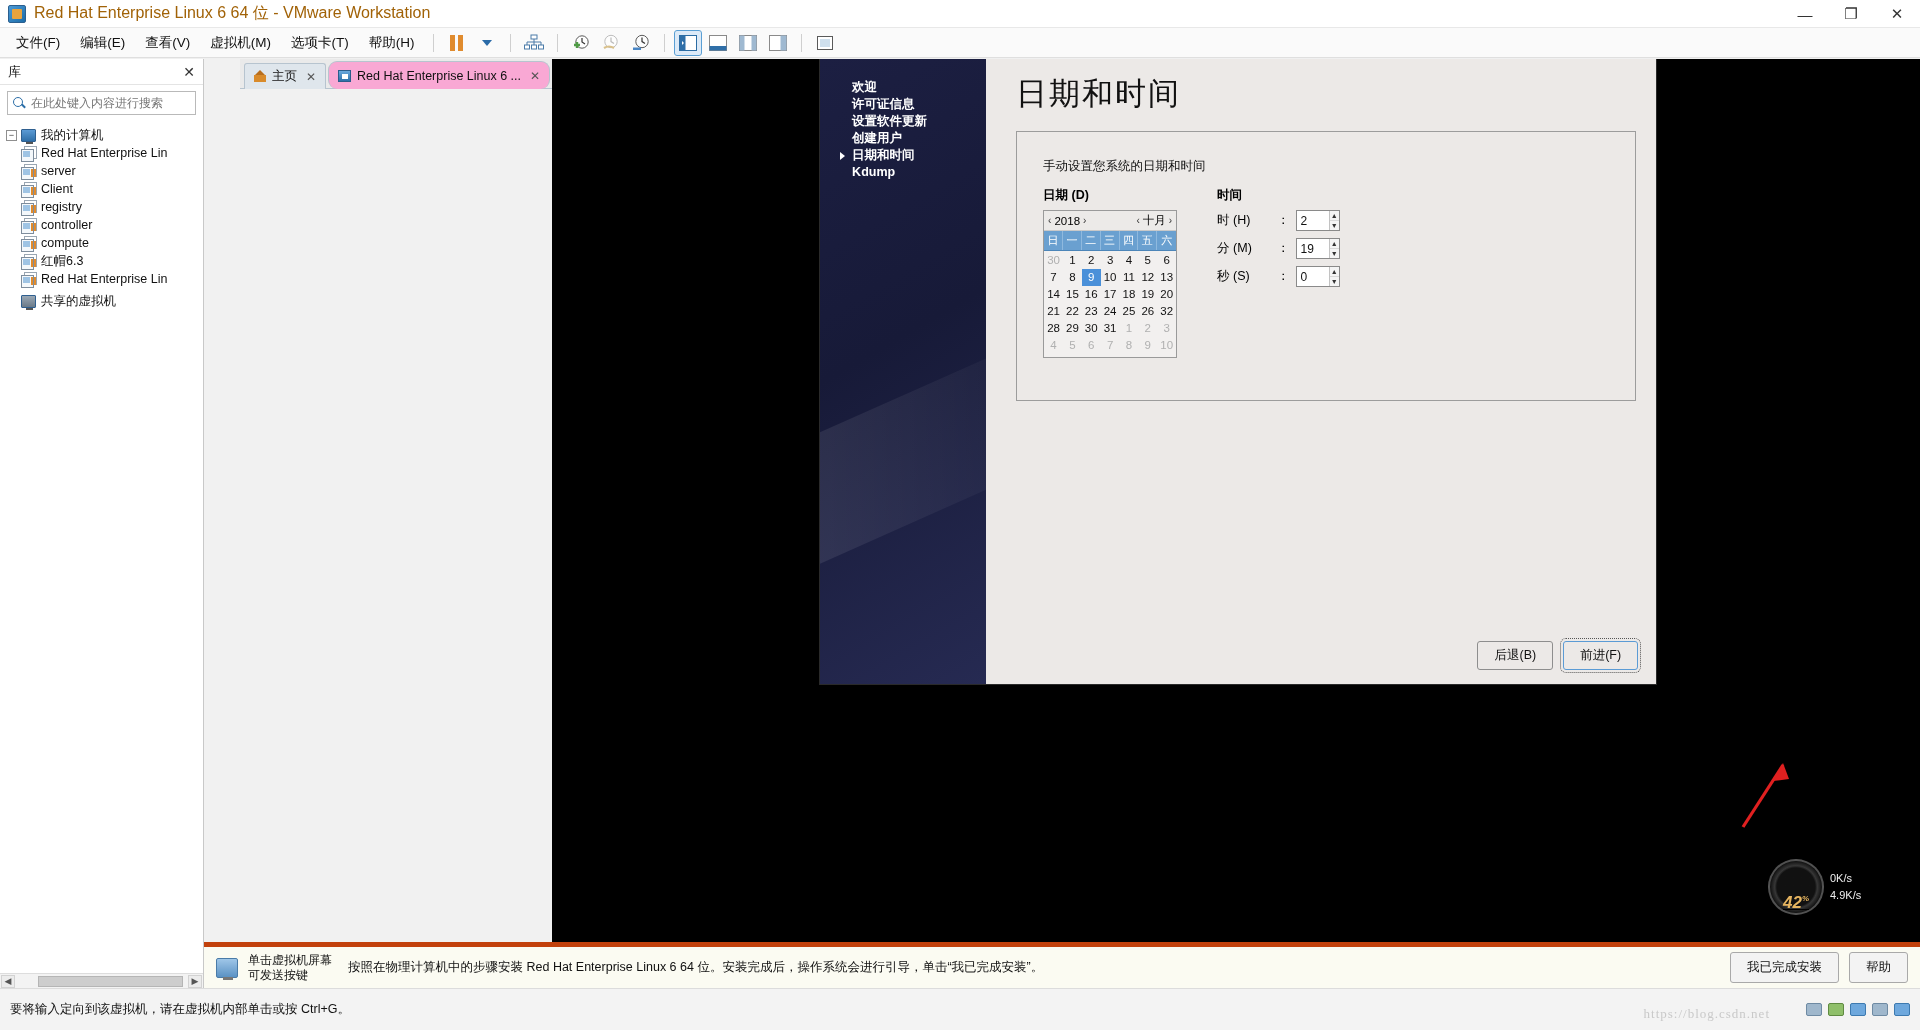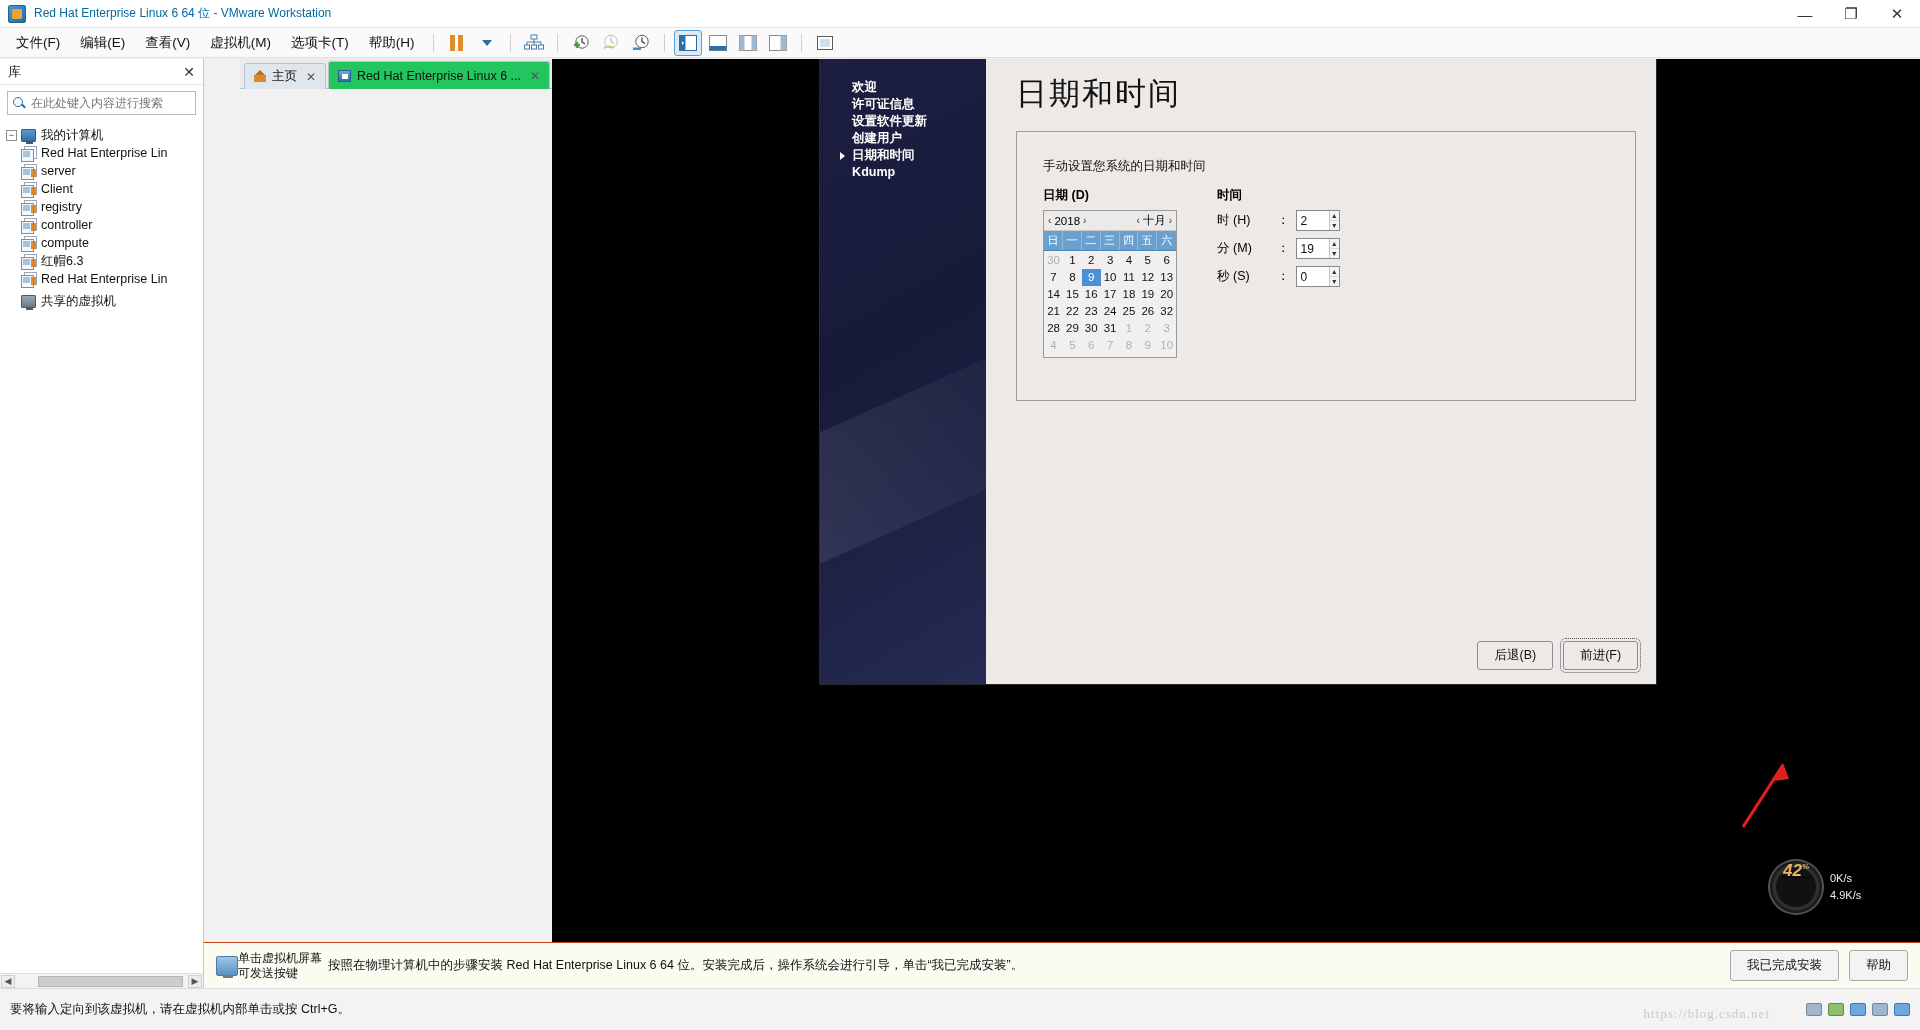--- a/index.html
+++ b/index.html
@@ -20,21 +20,21 @@
   }
   .app-icon {
     width: 18px; height: 18px; margin-left: 8px; margin-right: 8px;
     background: linear-gradient(135deg,#4b9ad6,#1b6ca8);
     border: 1px solid #2b5f8f; border-radius: 2px; position: relative;
   }
   .app-icon::after {
     content:""; position:absolute; left:3px; top:3px; width:10px; height:10px;
     background:#e8a33d; border-radius:1px;
   }
-  .title-text { font-size: 12px; color: #0369a1; }
+  .title-text { font-size: 16px; color: #a16207; }
   .win-buttons { position: absolute; right: 0; top: 0; display: flex; height: 28px; }
   .win-btn {
     width: 46px; height: 28px; display: flex; align-items: center; justify-content: center;
     font-size: 15px; color: #333;
   }
 
   
   .menubar {
     height: 30px; background: #fafafa; display: flex; align-items: center;
     border-bottom: 1px solid #dfdfdf; padding-left: 6px;
@@ -136,21 +136,21 @@
   .tabstrip {
     height: 30px; background: #eaeaea; display: flex; align-items: flex-end; gap: 0;
     border-bottom: 1px solid #b7c4cf; padding-left: 4px;
   }
   .vtab {
     height: 26px; display:flex; align-items:center; gap: 6px; padding: 0 9px;
     font-size: 12.5px; color: #111; background: #dfe6ec;
     border: 1px solid #b7c4cf; border-bottom: none; margin-right: 2px;
     border-radius: 3px 3px 0 0; position: relative; top: 1px;
   }
-  .vtab.active { background: #22c55e; height: 28px; }
+  .vtab.active { background: #f9a8d4; height: 28px; border-radius: 9px; }
   .tab-ico-home {
     width: 12px; height: 11px; position: relative; flex:0 0 auto;
   }
   .tab-ico-home::before {
     content:""; position:absolute; left:0; top:4px; width:12px; height:7px; background:#d98b2b;
   }
   .tab-ico-home::after {
     content:""; position:absolute; left:1px; top:-1px; border-left:5px solid transparent;
     border-right:5px solid transparent; border-bottom:5px solid #b96f1d;
   }
@@ -276,31 +276,31 @@
 
   
   .perf {
     position: absolute; right: 28px; bottom: 72px; width: 124px; height: 58px;
     display:flex; align-items:center;
   }
   .perf .dial {
     width: 56px; height: 56px; border-radius: 50%;
     background: radial-gradient(circle at 50% 50%, rgba(20,20,20,0.85) 52%, rgba(60,60,60,0.9) 58%, rgba(20,20,20,0.9) 70%);
     border: 2px solid rgba(200,200,200,0.35);
-    display:flex; align-items:flex-start; justify-content:center; position:relative;text-decoration:underline;
+    display:flex; align-items:flex-end; justify-content:center; position:relative;text-decoration:underline;
   }
   .perf .dial .pct { color:#e6b560; font-size:17px; font-style: italic; font-weight: bold; }
   .perf .dial .pct sup { font-size: 8px; }
   .perf .rates { margin-left: 6px; color:#eee; font-size: 11px; line-height: 17px; }
   .perf .rates div { text-shadow: 0 0 2px #000; }
 
   
   .hintbar {
-    height: 46px; background: #fbfbf2; border-top: 1px solid #c2410c;
-    display: flex; align-items: center; padding: 0 12px; 
+    height: 46px; background: #fbfbf2; border-top: 5px solid #c2410c;
+    display: flex; align-items: center; padding: 0 12px; gap: 10px;
     position: absolute; left: 204px; right: 0; bottom: 42px;
   }
   .hint-ico {
     width: 22px; height: 20px; position: relative; flex: 0 0 auto;
     background: linear-gradient(#9fc6e8,#5b92c4); border: 1px solid #4a7ba8; border-radius: 2px;
   }
   .hint-ico::after{ content:""; position:absolute; left:6px; bottom:-3px; width:10px; height:3px; background:#777;}
   .hint-left { font-size: 12px; color: #111; line-height: 15px; white-space: nowrap; }
   .hint-main { font-size: 12.5px; color: #111; flex: 1; margin-left: 6px; }
   .hint-btns { display: flex; gap: 10px; margin-left: auto; }

